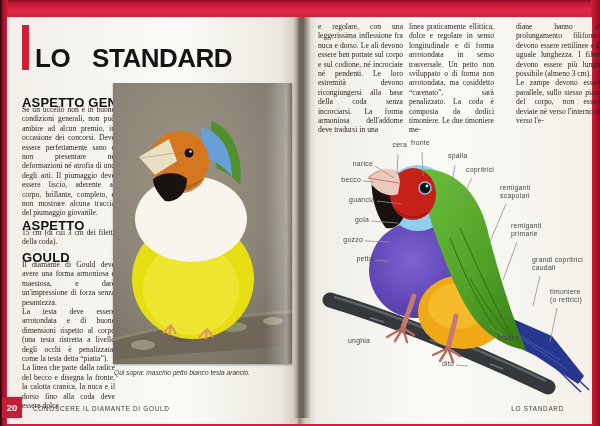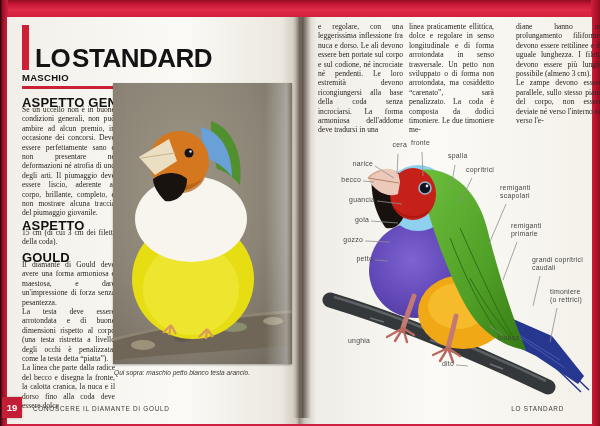--- a/index.html
+++ b/index.html
@@ -13,21 +13,21 @@
   .page{position:absolute;top:17px;height:407px;}
   .page-left{left:7px;width:292px;background:linear-gradient(to right,#f2efe9 0%,#fbfaf6 60%,#ece8e0 94%,#cfc9bd 99%,#a49c8e 100%);}
   .page-right{left:299px;width:293px;background:linear-gradient(to right,#8f887c 0%,#cfcabf 2%,#efede6 6%,#fbfaf6 45%,#f4f1ea 100%);}
   .gutter{position:absolute;left:293px;top:17px;width:18px;height:401px;background:linear-gradient(to right,rgba(60,40,30,0) 0%,rgba(50,30,22,0.45) 45%,rgba(30,15,10,0.55) 55%,rgba(60,40,30,0) 100%);pointer-events:none;}
 
   
   .title-wrap{position:absolute;left:15px;top:8px;height:46px;}
   .title-bar{position:absolute;left:0;top:0;width:7px;height:45px;background:#cc2036;}
   .title-text{position:absolute;left:13px;top:18px;font-size:26px;color:#141414;letter-spacing:-0.5px;white-space:nowrap;}
   .title-lo{font-weight:700;}
-  .title-main{font-weight:800;margin-left:2px;}
+  .title-main{font-weight:800;margin-left:22px;}
   .sec-head{position:absolute;left:15px;width:96px;}
   .sec-head .t{font-size:9.5px;font-weight:800;color:#111;letter-spacing:.3px;}
   .sec-head .rule{height:2.5px;background:#cc2036;margin-top:3px;}
   .sub-head{position:absolute;left:15px;font-size:13px;font-weight:800;color:#111;letter-spacing:.2px;}
   .body-col{position:absolute;left:15px;width:93px;font-family:"Liberation Serif",serif;font-size:7.6px;line-height:9.4px;color:#2b241e;text-align:justify;white-space:pre-line;}
   .photo{position:absolute;left:106px;top:66px;width:179px;height:281px;box-shadow:0 1px 2px rgba(0,0,0,.35);}
   .caption{position:absolute;left:107px;top:352px;width:180px;font-size:6.6px;font-style:italic;color:#3a352f;}
 
   
   .rcol{position:absolute;top:5px;width:85px;font-family:"Liberation Serif",serif;font-size:7.6px;line-height:9.4px;color:#2b241e;text-align:justify;white-space:pre-line;}
@@ -50,24 +50,20 @@
   <div class="cover-left"></div>
   <div class="cover-right"></div>
 
   <div class="page page-left">
 
     <div class="title-wrap">
       <div class="title-bar"></div>
       <div class="title-text"><span class="title-lo">LO</span><span class="title-main">STANDARD</span></div>
     </div>
 
-    <div class="sec-head" style="top:55px;">
-      <div class="t">MASCHIO</div>
-      <div class="rule"></div>
-    </div>
 
     <div class="sub-head" style="top:78px;">ASPETTO GENERALE</div>
     <div class="body-col" style="top:88px;">Se un uccello non è in buone condizioni generali, non può ambire ad alcun premio, in occasione dei concorsi. Deve essere perfettamente sano e non presentare né deformazioni né atrofia di uno degli arti. Il piumaggio deve essere liscio, aderente al corpo, brillante, completo, e non mostrare alcuna traccia del piumaggio giovanile.</div>
 
     <div class="sub-head" style="top:201px;">ASPETTO</div>
     <div class="body-col" style="top:211px;">15 cm (di cui 3 cm dei filetti della coda).</div>
 
     <div class="sub-head" style="top:233px;">GOULD</div>
     <div class="body-col" style="top:243px;">Il diamante di Gould deve avere una forma armoniosa e maestosa, e dare un'impressione di forza senza pesantezza.
 La testa deve essere arrotondata e di buone dimensioni rispetto al corpo (una testa ristretta a livello degli occhi è penalizzata, come la testa detta “piatta”).
@@ -216,16 +212,16 @@
       <div class="diagram-label" style="left:188px;top:196px;">cloaca</div>
       <div class="diagram-label lab-r" style="left:144px;top:222px;">dito</div>
       <div class="diagram-label" style="left:38px;top:199px;">unghia</div>
     </div>
 
     <div class="footer-text" style="right:28px;top:388px;">LO STANDARD</div>
   </div>
 
   <div class="gutter"></div>
 
-  <div class="pagenum" style="left:2px;">19</div>
+  <div class="pagenum" style="left:2px;">20</div>
   <div class="pagenum" style="left:604px;">19</div>
 
 </div>
 
 </body></html>

